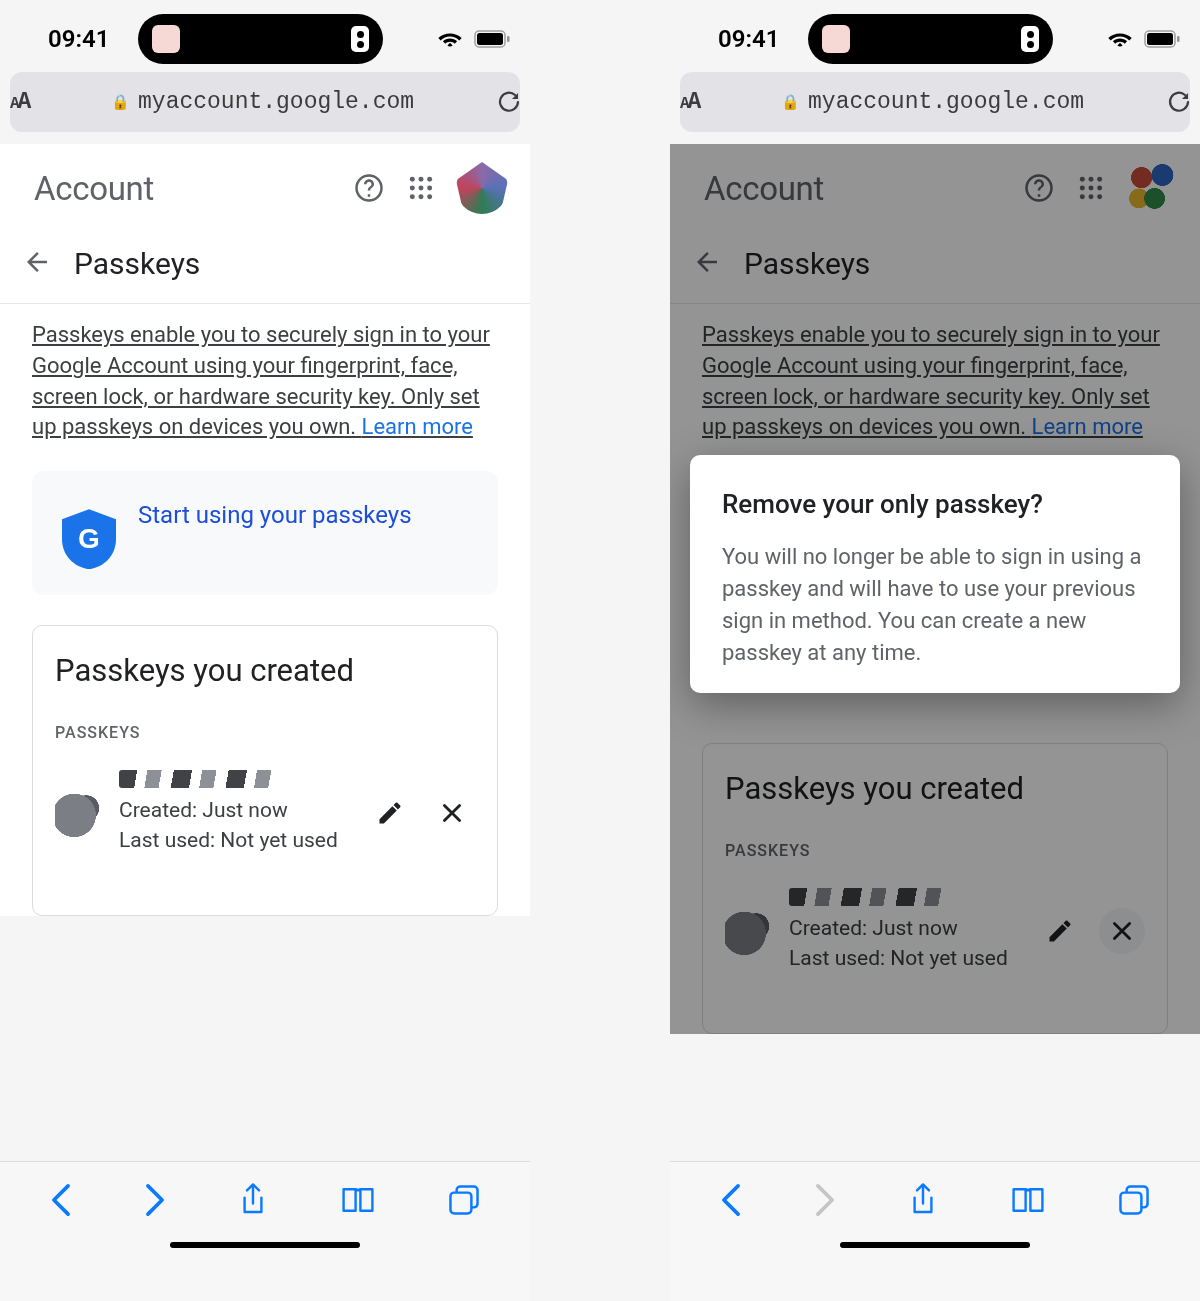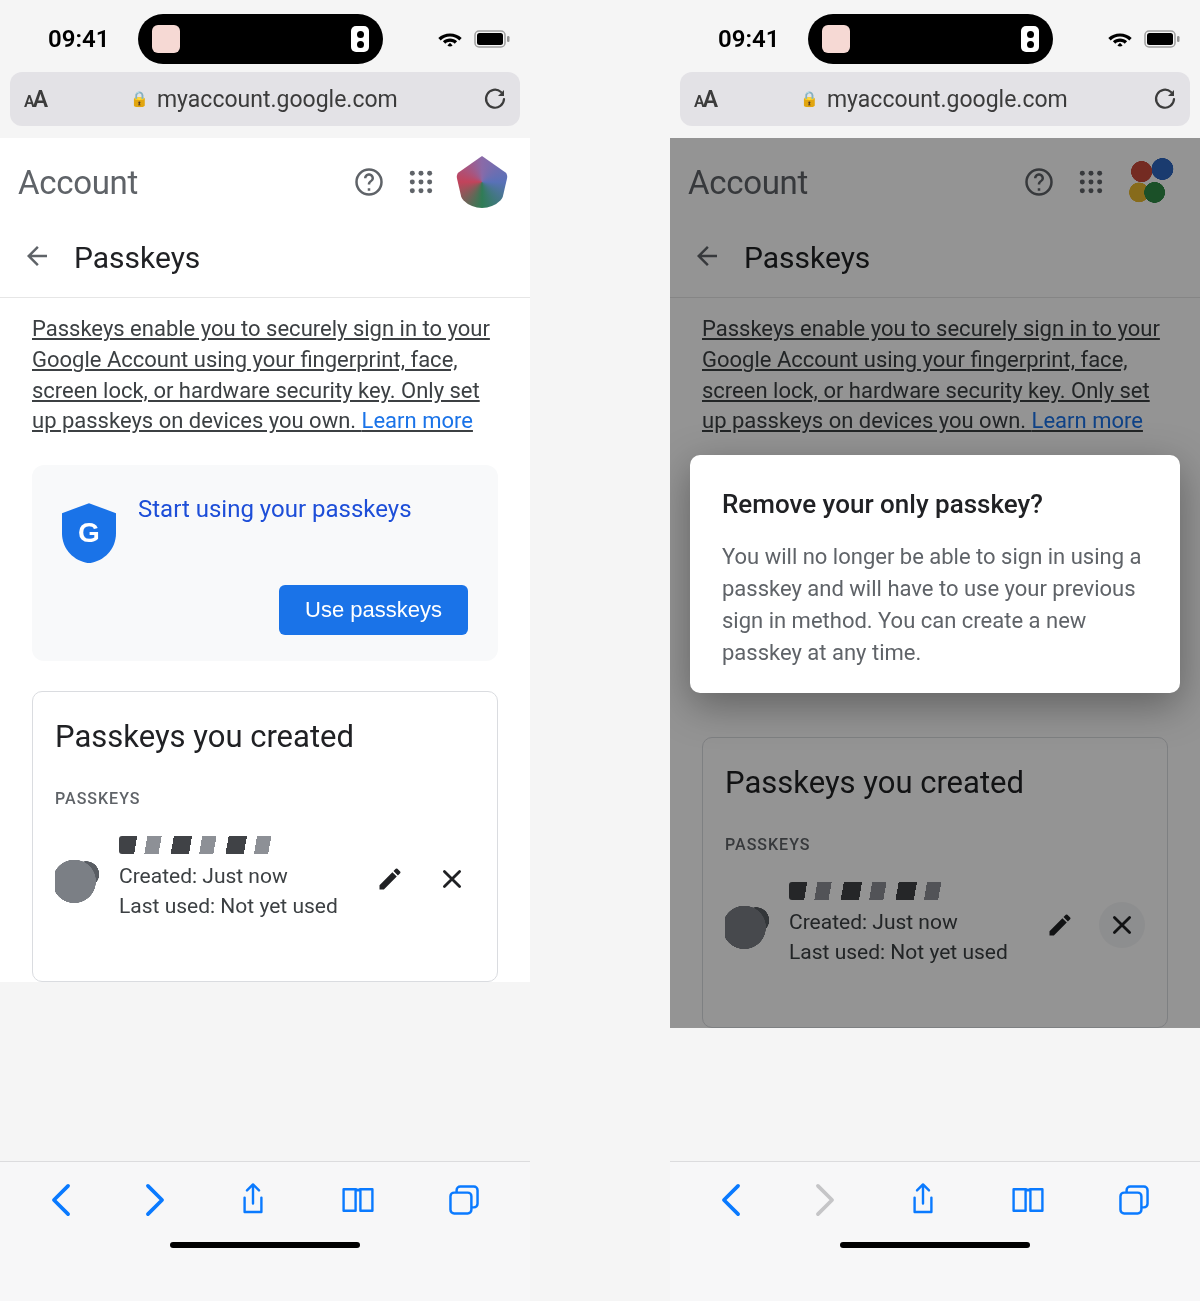--- a/index.html
+++ b/index.html
@@ -57,27 +57,28 @@
     margin-left: auto;
     display: flex;
     align-items: center;
     gap: 12px;
   }
   .wifi-icon svg, .battery-icon svg { display:block; }
 
   
   .url-bar {
     margin: 12px 10px 0 10px;
-    height: 54px;
+    height: 60px;
     background: #e3e2e6;
     border-radius: 12px;
     display: flex;
     align-items: center;
-    padding: 0 14px;
+    padding: 0 0;
     color: #3c3c3c;
+    font-family: Liberation Mono, monospace;
   }
   .aa {
     font-weight: 600;
     color: #3c3c3c;
     letter-spacing: -2px;
   }
   .aa .small { font-size: 16px; }
   .aa .big   { font-size: 23px; }
   .url-text {
     flex: 1;
@@ -94,21 +95,21 @@
     background: #fff;
     margin-top: 12px;
     position: relative;
   }
   .page.dimmed::after{
     content:""; position:absolute; inset:0; background:rgba(0,0,0,0.42);
   }
   .header-row {
     display: flex;
     align-items: center;
-    padding: 18px 22px 10px 18px;
+    padding: 18px 22px 10px 34px;
     gap: 18px;
     justify-content: center;
   }
   .account-title {
     font-size: 33px;
     color: #5f6368;
     font-weight: 400;
     flex: 1;
     letter-spacing: -0.3px;
   }
@@ -345,21 +346,20 @@
         <span>Passkeys enable you to securely sign in to your Google Account using your fingerprint, face, screen lock, or hardware security key. Only set up passkeys on devices you own. </span><a href="#">Learn more</a>
       </p>
 
       <div class="card">
         <div class="card-top">
           <div class="shield">G</div>
           <div>
             <h3>Start using your passkeys</h3>
           </div>
         </div>
-        <button class="use-btn">Use passkeys</button>
       </div>
 
       <div class="list-card">
         <h3>Passkeys you created</h3>
         <div class="list-label">PASSKEYS</div>
         <div class="pk-row">
           <div class="pk-icon"></div>
           <div class="pk-text">
             <div class="pk-name"></div>
             <div>Created: Just now</div>

